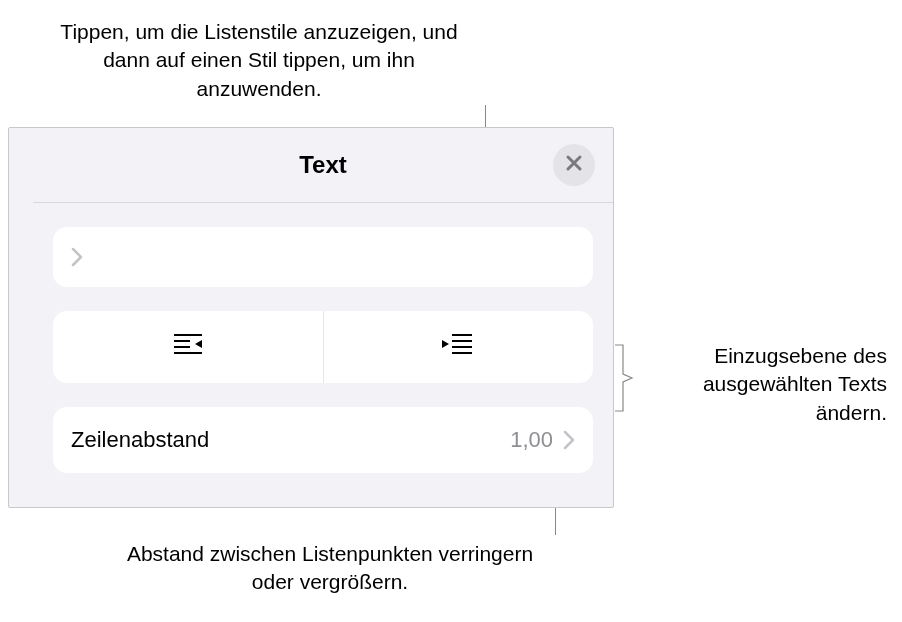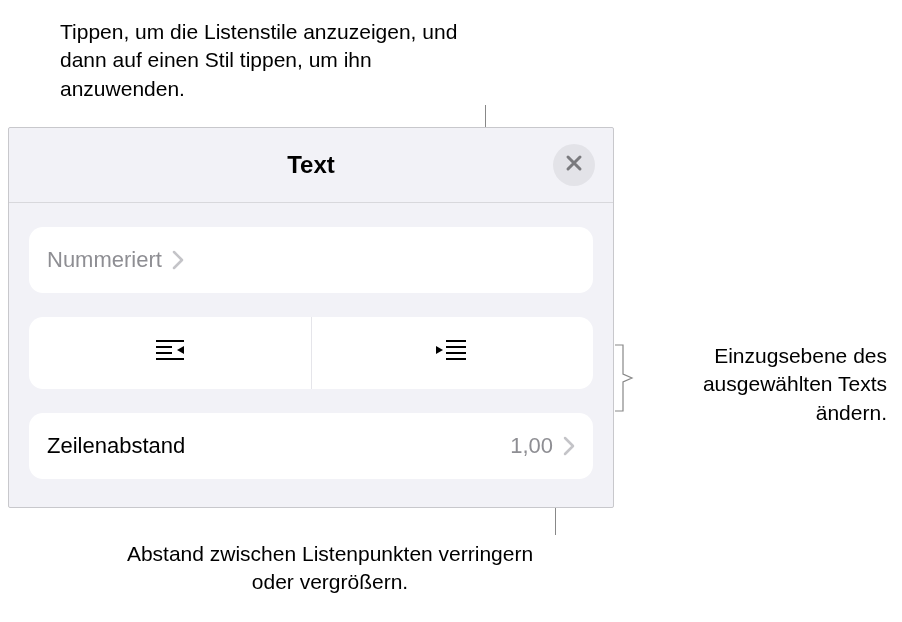--- a/index.html
+++ b/index.html
@@ -10,22 +10,23 @@
     body {
       font-family: -apple-system, BlinkMacSystemFont, "Helvetica Neue", Arial, sans-serif;
       width: 902px;
       height: 622px;
       background: #ffffff;
       position: relative;
     }
     .callout-top {
       position: absolute;
       top: 18px;
-      left: 60px;
+      left: 54px;
       width: 410px;
+      text-align: center;
       font-size: 21px;
       line-height: 1.35;
       color: #000;
     }
     .callout-right {
       position: absolute;
       top: 342px;
       left: 647px;
       width: 240px;
       text-align: right;
@@ -73,20 +74,21 @@
     .panel {
       position: absolute;
       top: 127px;
       left: 8px;
       width: 606px;
       height: 381px;
       background: #f2f2f7;
       border: 1px solid #c8c8cc;
       border-radius: 2px;
       overflow: hidden;
+      padding-left: 24px;
     }
     .panel-header {
       height: 75px;
       display: flex;
       align-items: center;
       justify-content: center;
       position: relative;
       border-bottom: 1px solid #d8d8dc;
     }
     .panel-title {
@@ -192,21 +194,20 @@
           <path d="M 3 3 L 15 15 M 15 3 L 3 15" stroke="#7a7a7e" stroke-width="3" stroke-linecap="round" fill="none"></path>
         </svg>
       </span>
     </div>
   </div>
 
   <div class="panel-body">
 
     <div class="row-card">
       <div class="row">
-        <div class="row-value">Nummeriert</div>
         <div class="chevron">
           <svg viewBox="0 0 12 20">
             <path d="M 2 2 L 10 10 L 2 18" stroke="#c4c4c8" stroke-width="2.5" stroke-linecap="round" stroke-linejoin="round" fill="none"></path>
           </svg>
         </div>
       </div>
     </div>
 
     <div class="segmented">
       <div class="segment">

